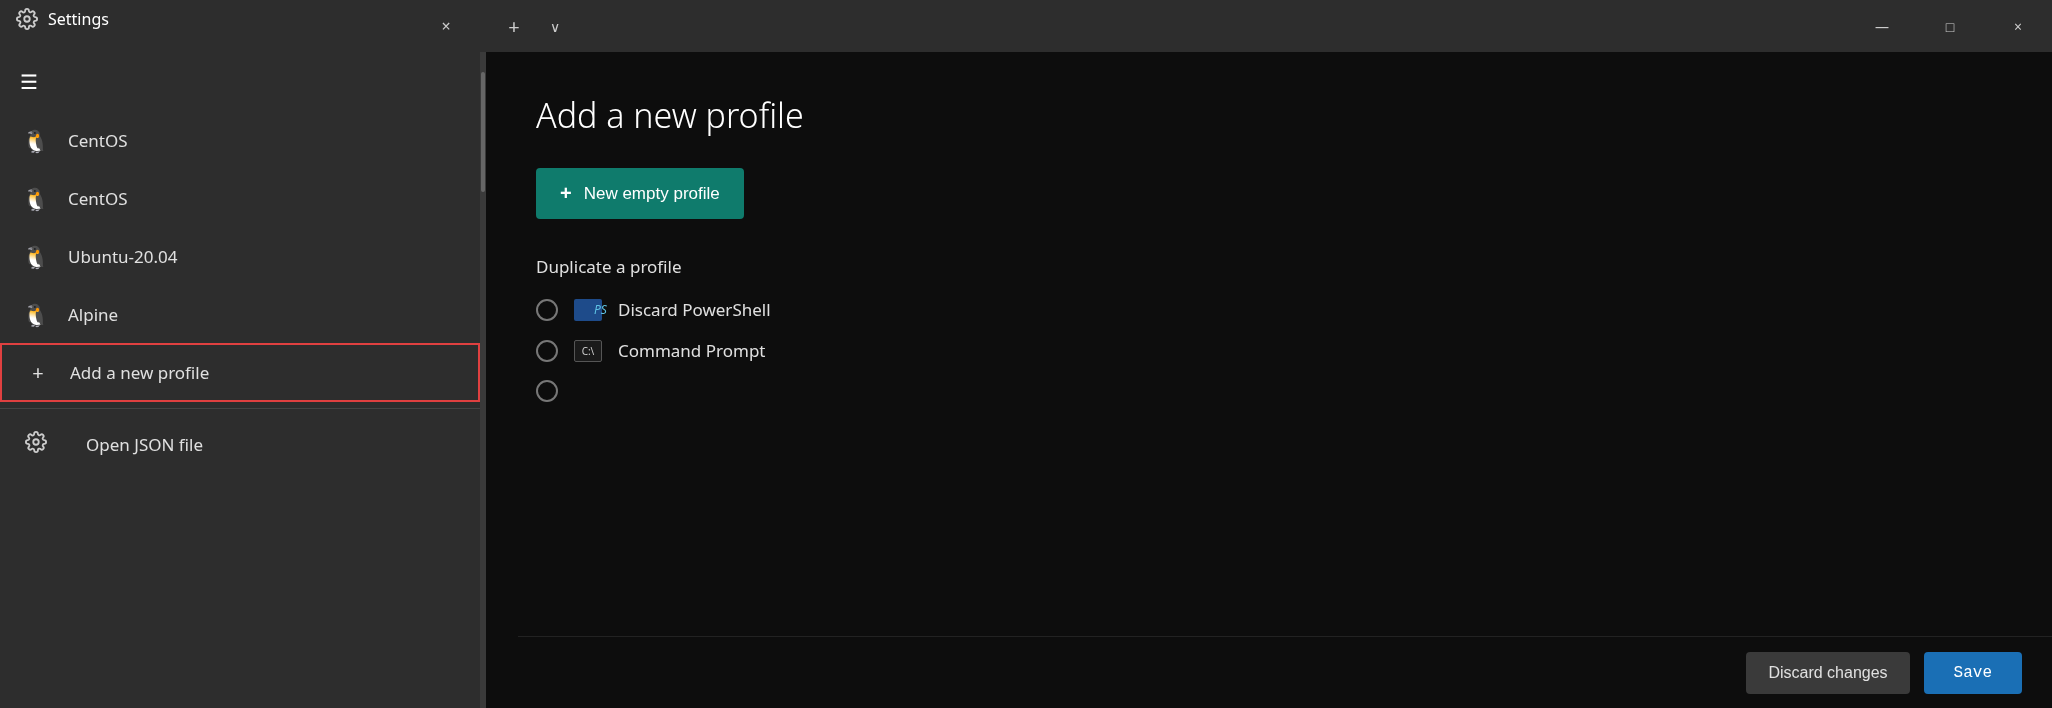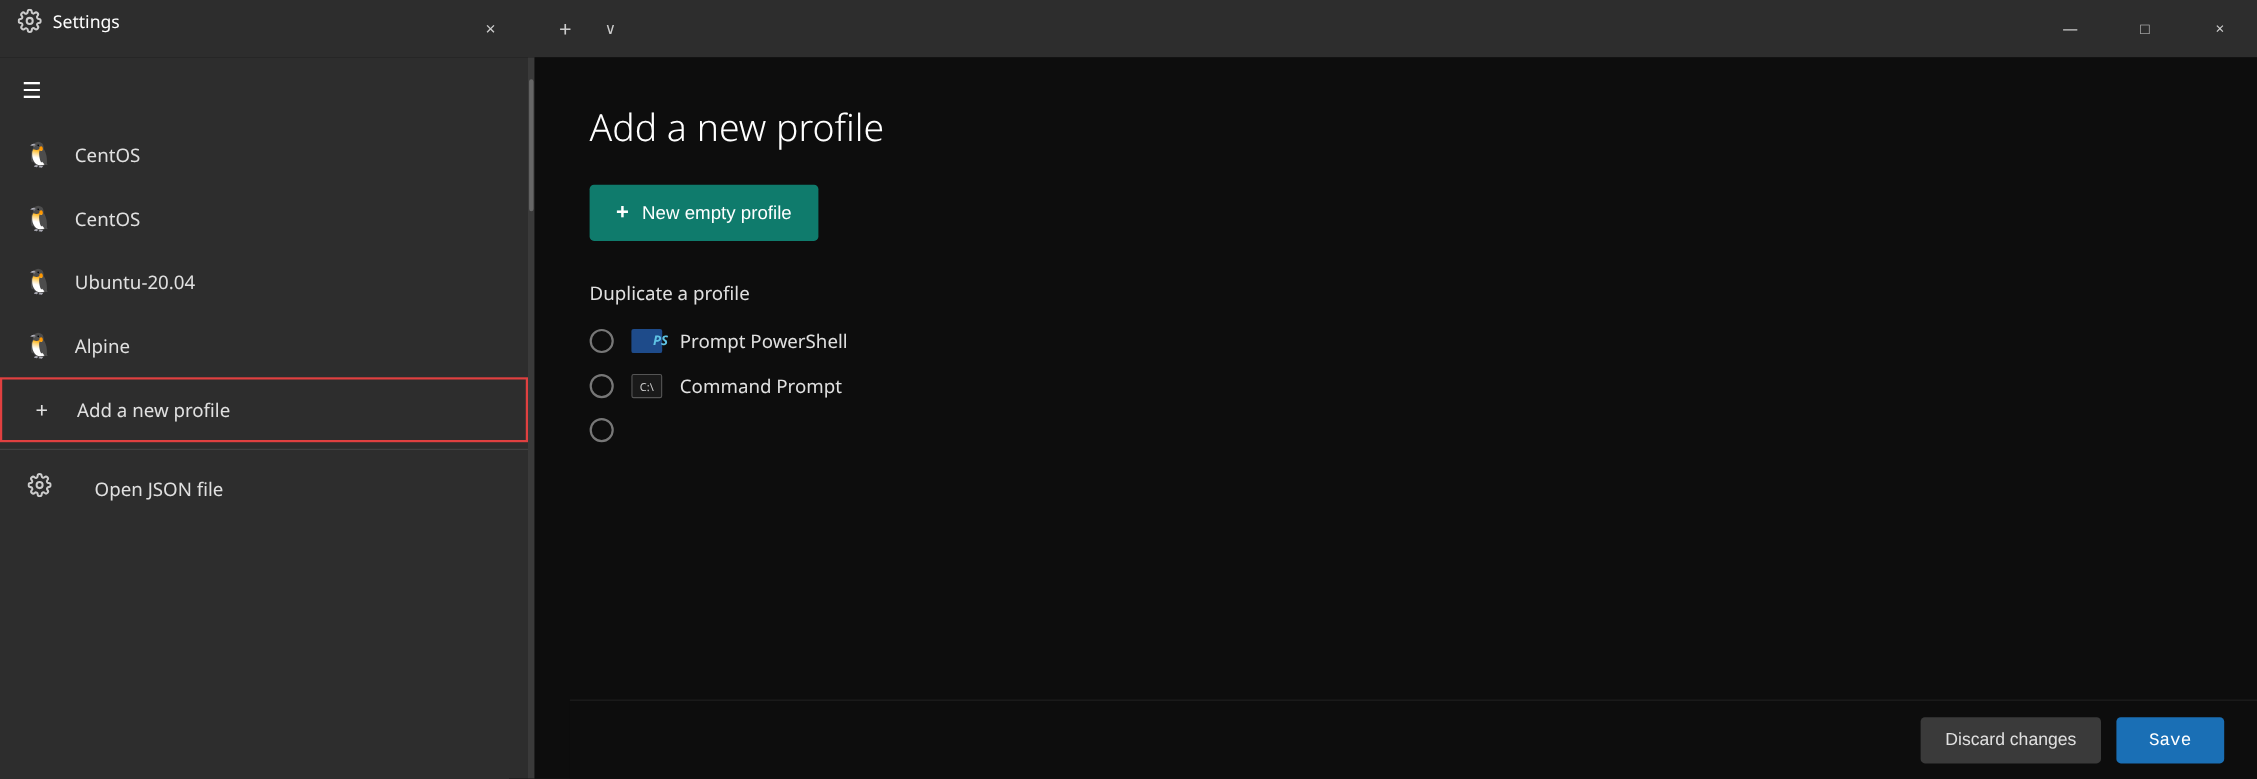--- a/index.html
+++ b/index.html
@@ -416,26 +416,26 @@
       <button class="new-profile-btn">
         <span class="new-profile-plus">+</span>
         <span>New empty profile</span>
       </button>
 
       <div class="duplicate-label">Duplicate a profile</div>
 
       <div class="profile-option">
         <div class="radio-circle"></div>
         <div class="profile-icon-ps">
-          <span style="font-size:12px; color:#5fc3e4; font-style:italic; font-weight:bold;margin-left:26px;">PS</span>
+          <span style="font-size:12px; color:#5fc3e4; font-style:italic; font-weight:normal;margin-left:26px;">PS</span>
           <svg width="10" height="10" viewBox="0 0 10 10" fill="none" style="margin-left:1px;">
             <polyline points="2,5 6,2 6,8" fill="#5fc3e4"></polyline>
           </svg>
         </div>
-        <span class="profile-name">Prompt PowerShell</span>
+        <span class="profile-name">Discard PowerShell</span>
       </div>
 
       <div class="profile-option">
         <div class="radio-circle"></div>
         <div class="profile-icon-cmd">
           <span style="font-size:10px; color:#ccc;">C:\</span>
         </div>
         <span class="profile-name">Command Prompt</span>
       </div>
 

